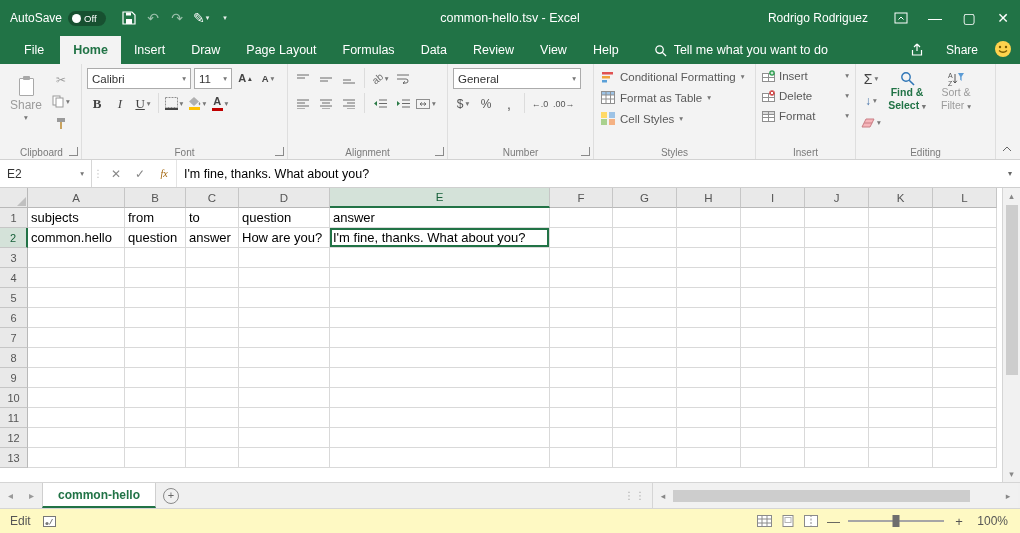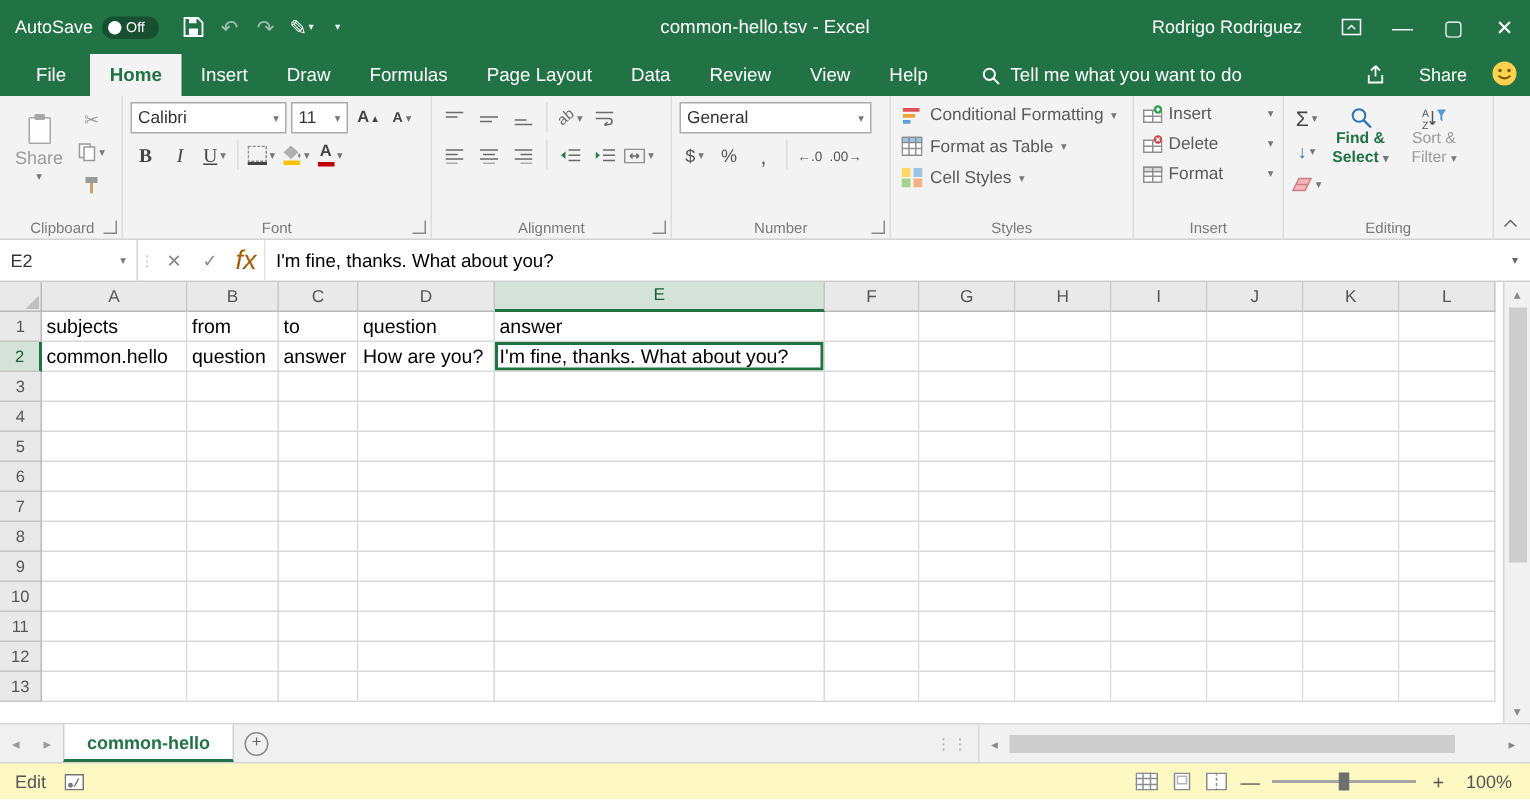--- a/index.html
+++ b/index.html
@@ -64,21 +64,21 @@
 .edcol{display:flex;flex-direction:column;gap:1px}
 .edbig{width:46px;display:flex;flex-direction:column;align-items:center;font-size:10.5px;line-height:1.2;padding-top:3px;cursor:pointer;text-align:center}
 .collapse-ribbon{position:absolute;right:8px;bottom:4px;cursor:pointer}
 
 
 .fbar{height:28px;background:#fff;border-bottom:1px solid #cfcfcf;display:flex;align-items:stretch;flex:none}
 .namebox{width:92px;border-right:1px solid #d6d6d6;display:flex;align-items:center;padding:0 7px;font-size:12px;color:#333;cursor:pointer}
 .namebox .cr{margin-left:auto}
 .fdots{width:12px;display:flex;align-items:center;justify-content:center;color:#c0c0c0;font-size:10px;cursor:col-resize}
 .fbtn{width:24px;display:flex;align-items:center;justify-content:center;color:#888;font-size:12px;cursor:pointer}
-.fx{font-style:italic;font-family:Liberation Sans, sans-serif;font-size:18px;color:#a16207}
+.fx{font-style:italic;font-family:Liberation Serif, serif;font-size:10px;color:#a16207}
 .finput{flex:1;display:flex;align-items:center;padding:0 7px;font-size:12.5px;color:#000;border-left:1px solid #e4e4e4;cursor:text;white-space:nowrap;overflow:hidden}
 .fchev{width:20px;display:flex;align-items:center;justify-content:center;color:#666;font-size:8px;cursor:pointer}
 
 
 .gridwrap{flex:1;display:flex;overflow:hidden;background:#fff}
 #grid{flex:1;overflow:hidden}
 .g-row{display:flex;height:20px}
 .g-corner{width:28px;flex:none;background:#e9e9e9;border-right:1px solid #b9b9b9;border-bottom:1px solid #b9b9b9;position:relative;cursor:pointer}
 .corner-tri{position:absolute;right:1px;bottom:1px;width:0;height:0;border-left:9px solid transparent;border-bottom:9px solid #c0c0c0}
 .g-colhead{flex:none;display:flex;align-items:center;justify-content:center;background:#e9e9e9;border-right:1px solid #c6c6c6;border-bottom:1px solid #b9b9b9;font-size:11.5px;color:#555;cursor:pointer}
@@ -160,22 +160,22 @@
       <span class="winbtn">▢</span>
       <span class="winbtn">✕</span>
     </div>
   </div>
 
   <div class="tabrow">
     <span class="rtab file">File</span>
     <span class="rtab active">Home</span>
     <span class="rtab">Insert</span>
     <span class="rtab">Draw</span>
+    <span class="rtab">Page Layout</span>
     <span class="rtab">Formulas</span>
-    <span class="rtab">Page Layout</span>
     <span class="rtab">Data</span>
     <span class="rtab">Review</span>
     <span class="rtab">View</span>
     <span class="rtab">Help</span>
     <span class="tellme">
       <svg width="13" height="13" viewBox="0 0 14 14">
           <circle cx="6" cy="6" r="4" fill="none" stroke="#fff" stroke-width="1.4"></circle>
           <line x1="9" y1="9" x2="13" y2="13" stroke="#fff" stroke-width="1.4"></line>
         </svg>
       <span>Tell me what you want to do</span>

